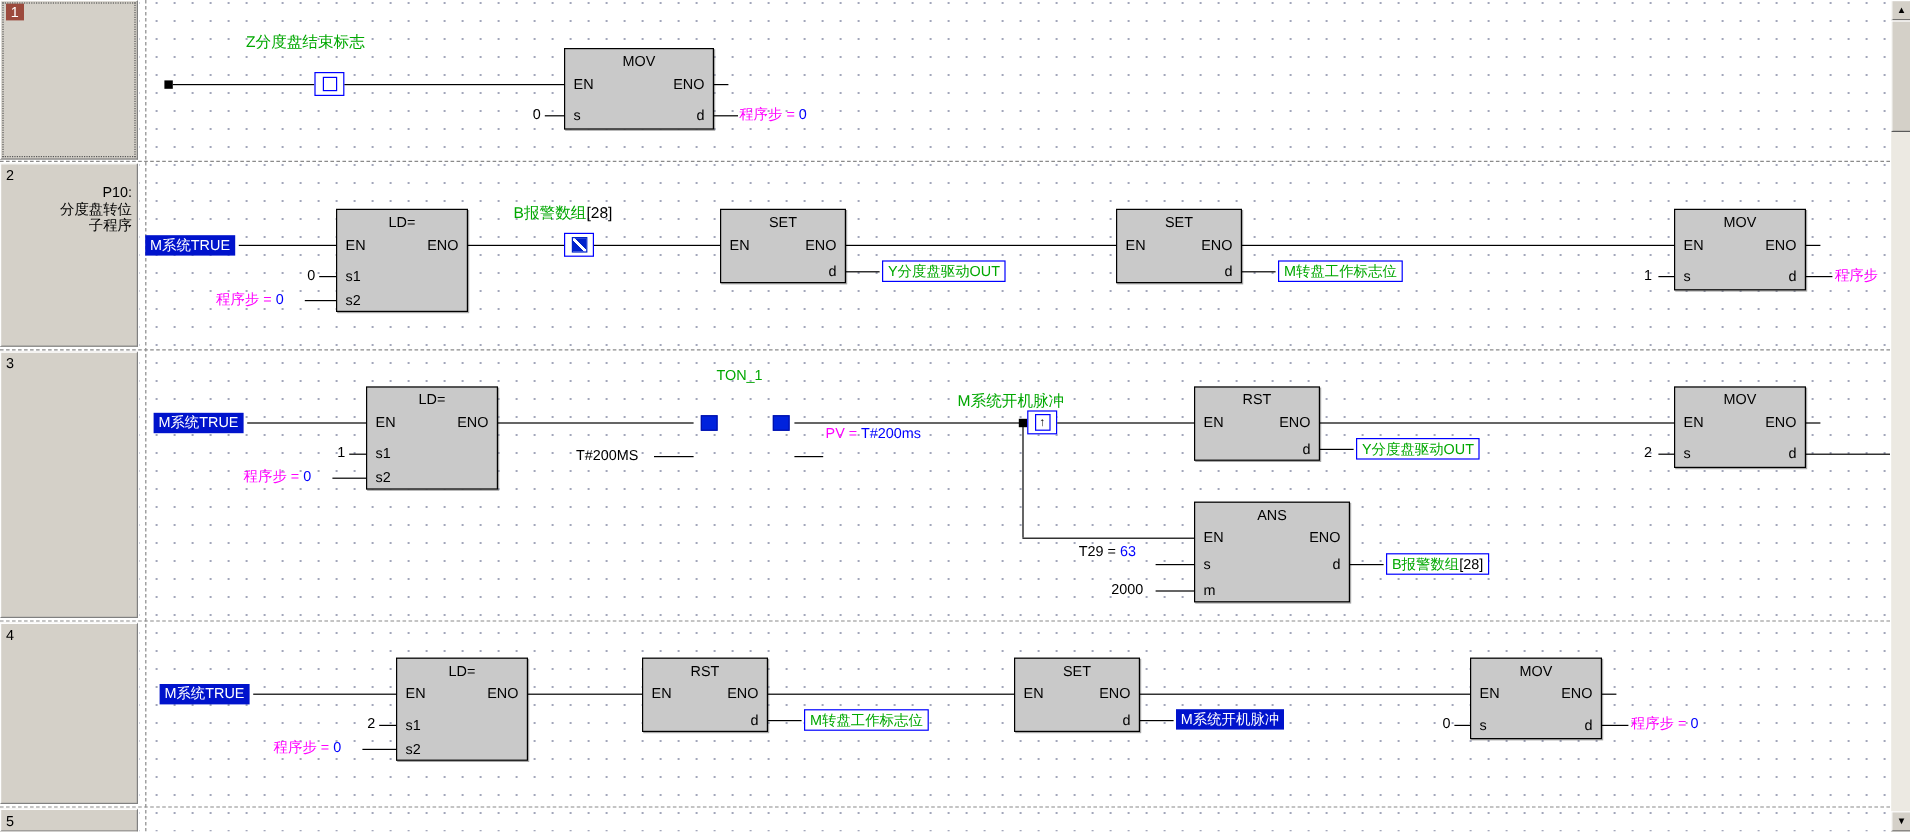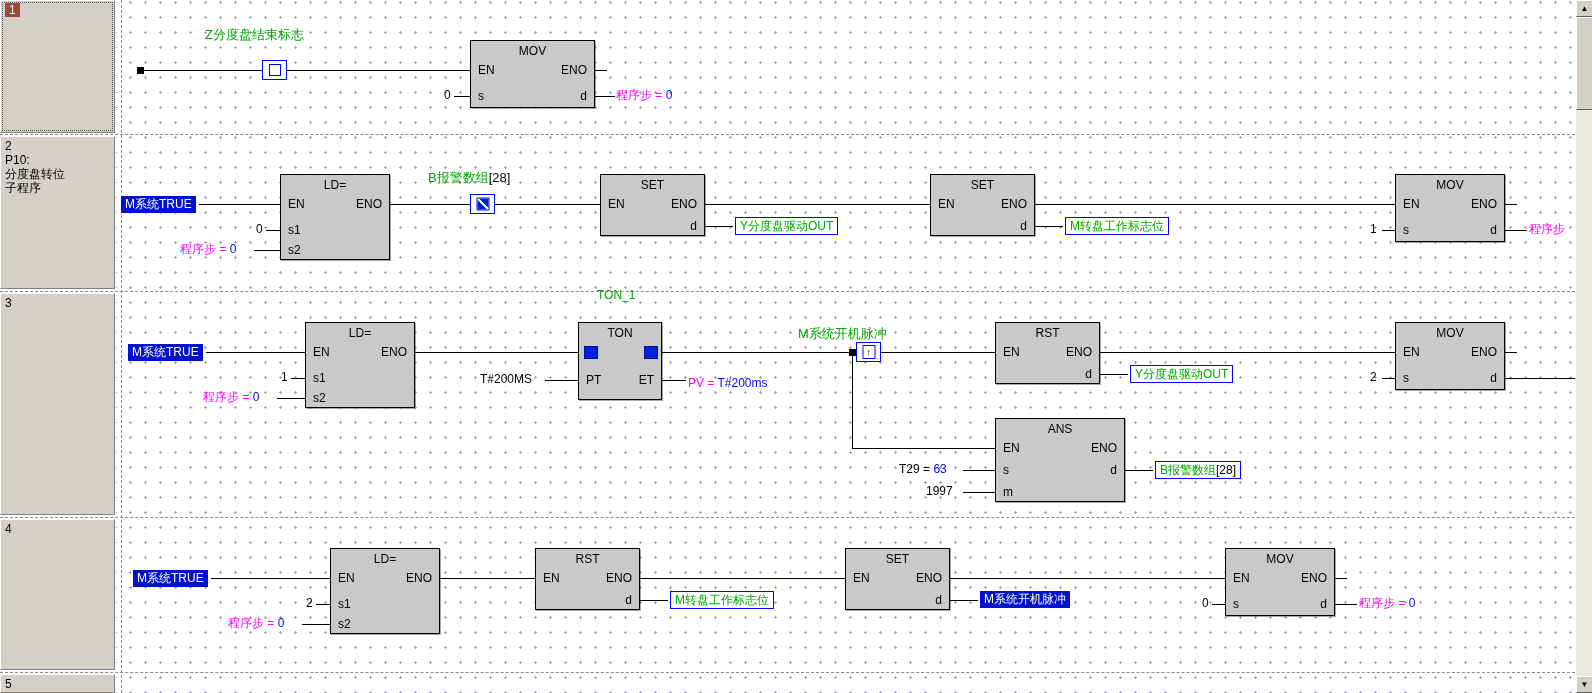--- a/index.html
+++ b/index.html
@@ -4,21 +4,21 @@
 <style>
   * { margin:0; padding:0; box-sizing:border-box; }
   body { font-family:"Liberation Sans","DejaVu Sans",sans-serif; background:#fff; }
   .screen { position:relative; width:1592px; height:693px; background:#fff; overflow:hidden; font-size:12px; color:#000; }
   .canvas-bg { position:absolute; left:116px; top:0; width:1459px; height:693px;
     background-image: radial-gradient(circle, #a2a6ba 1px, transparent 1.1px);
     background-size:15px 15px; background-position:7px 10px; }
   .hdash { position:absolute; left:0; width:1575px; height:0; border-top:1px dashed #8a8a8a; }
   .vdash { position:absolute; top:0; height:693px; width:0; border-left:1px dashed #8a8a8a; left:121px; }
   .scell { position:absolute; left:0; width:115px; background:#d4d0c8; border:1px solid #808080; border-top-color:#fdfdfd; border-left-color:#fdfdfd; padding:2px 4px; line-height:14px; }
-  .scell .lbl { white-space:pre-line; }
+  .scell .lbl { white-space:pre-line;text-align:right; }
   .marquee { position:absolute; left:1px; top:1px; right:1px; bottom:1px; border:1px dotted #555; pointer-events:none; }
   .numsel { display:inline-block; background:#9c4a3d; color:#fff; padding:0 4px; min-width:12px; }
   .wire { position:absolute; height:1px; background:#000; }
   .wirev { position:absolute; width:1px; background:#000; }
   .node { position:absolute; width:7px; height:7px; background:#000; }
   .fb { position:absolute; background:#c9c9c9; border:1px solid #000; box-shadow:1px 1px 0 rgba(60,60,60,.45); }
   .fbt { position:absolute; top:3px; left:0; right:0; text-align:center; color:#000; }
   .pin { position:absolute; line-height:14px; }
   .pl { left:7px; } .pr { right:7px; }
   .txt { position:absolute; line-height:15px; white-space:nowrap; }
@@ -159,32 +159,27 @@
     <span class="pin pl" style="top:68px">s2</span>
   </div>
   <div class="txt blk" style="left:281px;top:370px">1</div>
   <div class="wire" style="left:291px;top:378px;width:14px"></div>
   <div class="txt" style="left:203px;top:390px">
     <span class="mag">程序步 =</span>
     <span class="bval">0</span>
   </div>
   <div class="wire" style="left:277px;top:398px;width:28px"></div>
   <div class="wire" style="left:415px;top:352px;width:163px"></div>
-  <div class="txt grn" style="left:597px;top:288px">TON_1</div>
-  <div class="fb" style="left:578px;top:322px;width:84px;height:78px">
-    <div class="fbt">TON</div>
-    <span class="pin pl" style="top:50px">PT</span>
-    <span class="pin pr" style="top:50px">ET</span>
-  </div>
+  <div class="txt grn" style="left:597px;top:306px">TON_1</div>
   <div class="tonsq" style="left:584px;top:346px"></div>
   <div class="tonsq" style="left:644px;top:346px"></div>
   <div class="txt blk" style="left:480px;top:372px">T#200MS</div>
   <div class="wire" style="left:545px;top:380px;width:33px"></div>
   <div class="wire" style="left:662px;top:380px;width:24px"></div>
-  <div class="txt" style="left:688px;top:376px">
+  <div class="txt" style="left:688px;top:354px">
     <span class="mag">PV =</span>
     <span class="bval">T#200ms</span>
   </div>
   <div class="wire" style="left:662px;top:352px;width:188px"></div>
   <div class="txt grn" style="left:798px;top:326px;font-size:13px">M系统开机脉冲</div>
   <div class="node" style="left:849px;top:349px"></div>
   <div class="contact" style="left:856px;top:342px">
     <div class="c-edge">↑</div>
   </div>
   <div class="wire" style="left:881px;top:352px;width:114px"></div>
@@ -212,26 +207,26 @@
   <div class="wirev" style="left:852px;top:352px;height:96px"></div>
   <div class="wire" style="left:852px;top:448px;width:143px"></div>
   <div class="fb" style="left:995px;top:418px;width:130px;height:84px">
     <div class="fbt">ANS</div>
     <span class="pin pl" style="top:22px">EN</span>
     <span class="pin pr" style="top:22px">ENO</span>
     <span class="pin pl" style="top:44px">s</span>
     <span class="pin pr" style="top:44px">d</span>
     <span class="pin pl" style="top:66px">m</span>
   </div>
-  <div class="txt" style="left:899px;top:462px">
+  <div class="txt" style="left:899px;top:452px">
     <span class="blk">T29 =</span>
     <span class="bval">63</span>
   </div>
   <div class="wire" style="left:963px;top:470px;width:32px"></div>
-  <div class="txt blk" style="left:926px;top:484px">1997</div>
+  <div class="txt blk" style="left:926px;top:484px">2000</div>
   <div class="wire" style="left:963px;top:492px;width:32px"></div>
   <div class="wire" style="left:1125px;top:470px;width:28px"></div>
   <div class="boxtag" style="left:1155px;top:461px">
     <span>B报警数组</span><span class="idx">[28]</span>
   </div>
 
   <div class="tagblue" style="left:133px;top:570px">M系统TRUE</div>
   <div class="wire" style="left:211px;top:578px;width:119px"></div>
   <div class="fb" style="left:330px;top:548px;width:110px;height:86px">
     <div class="fbt">LD=</div>

